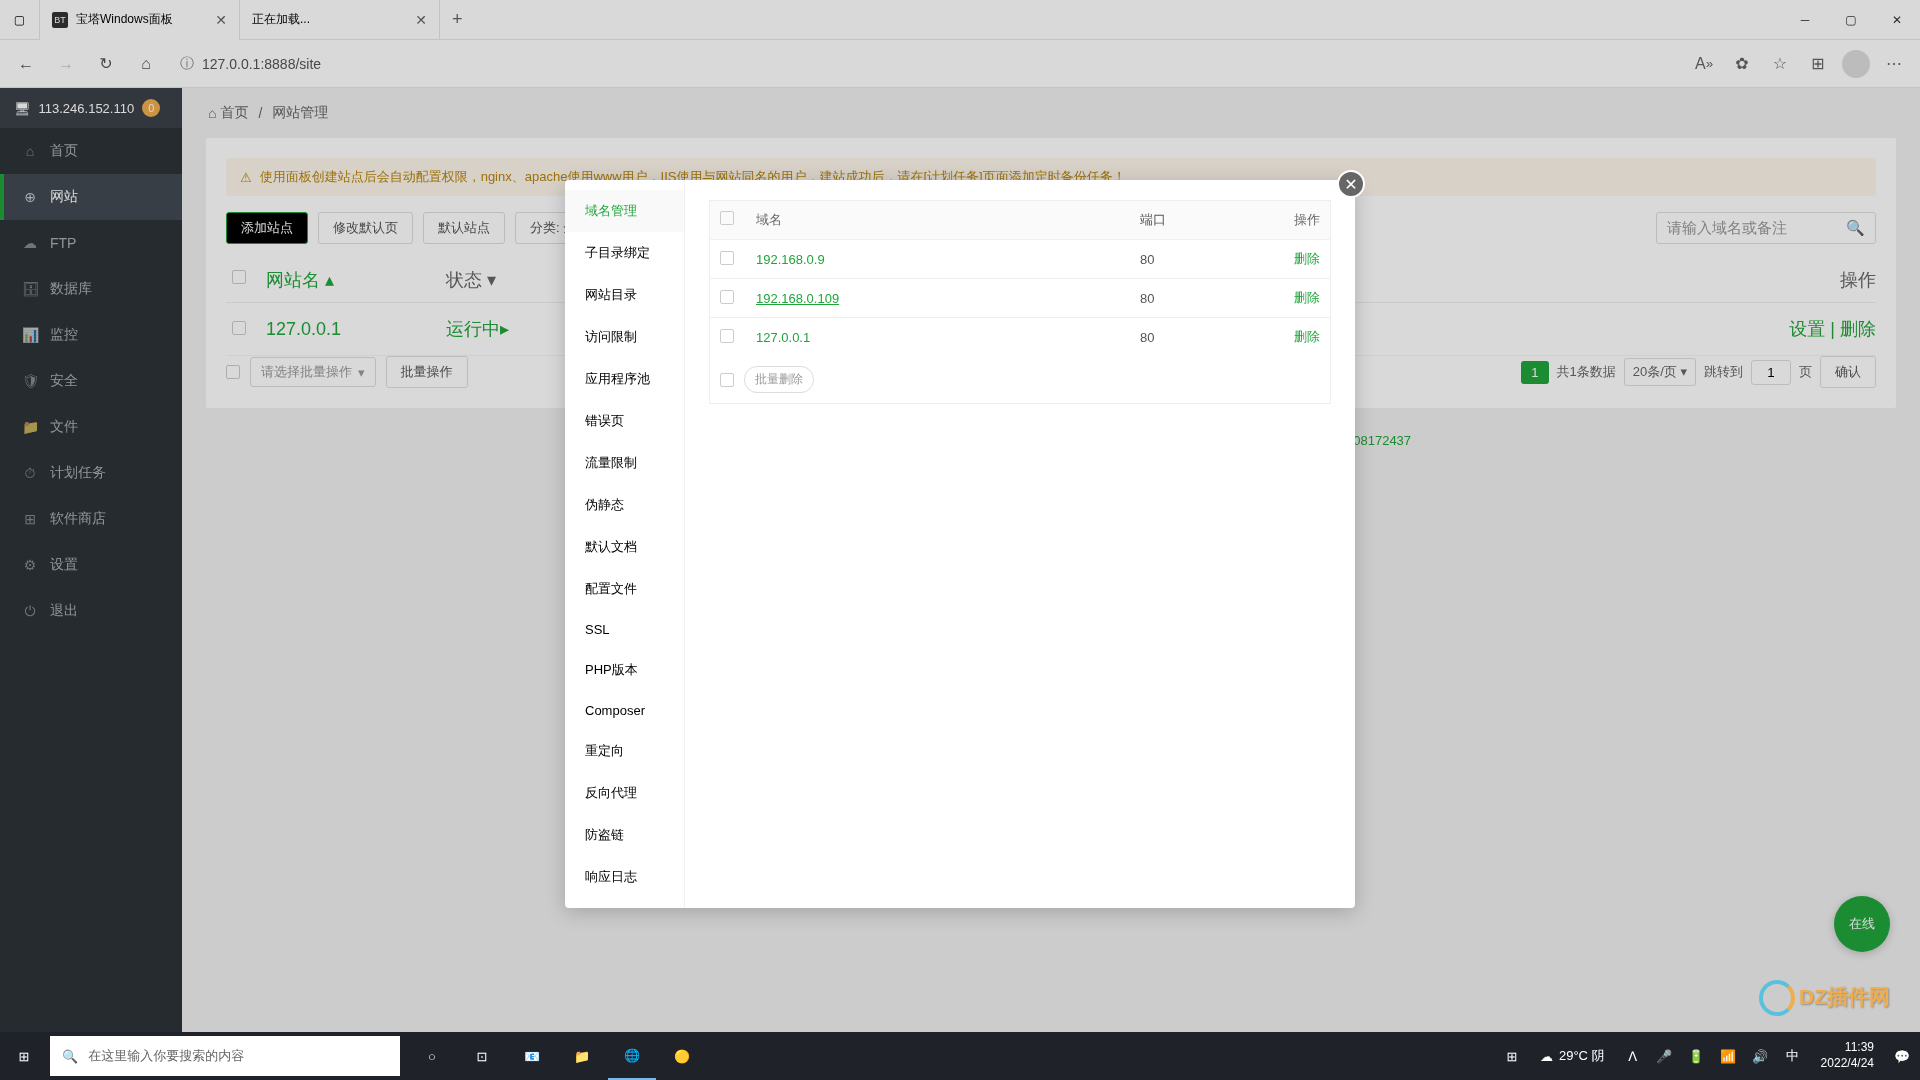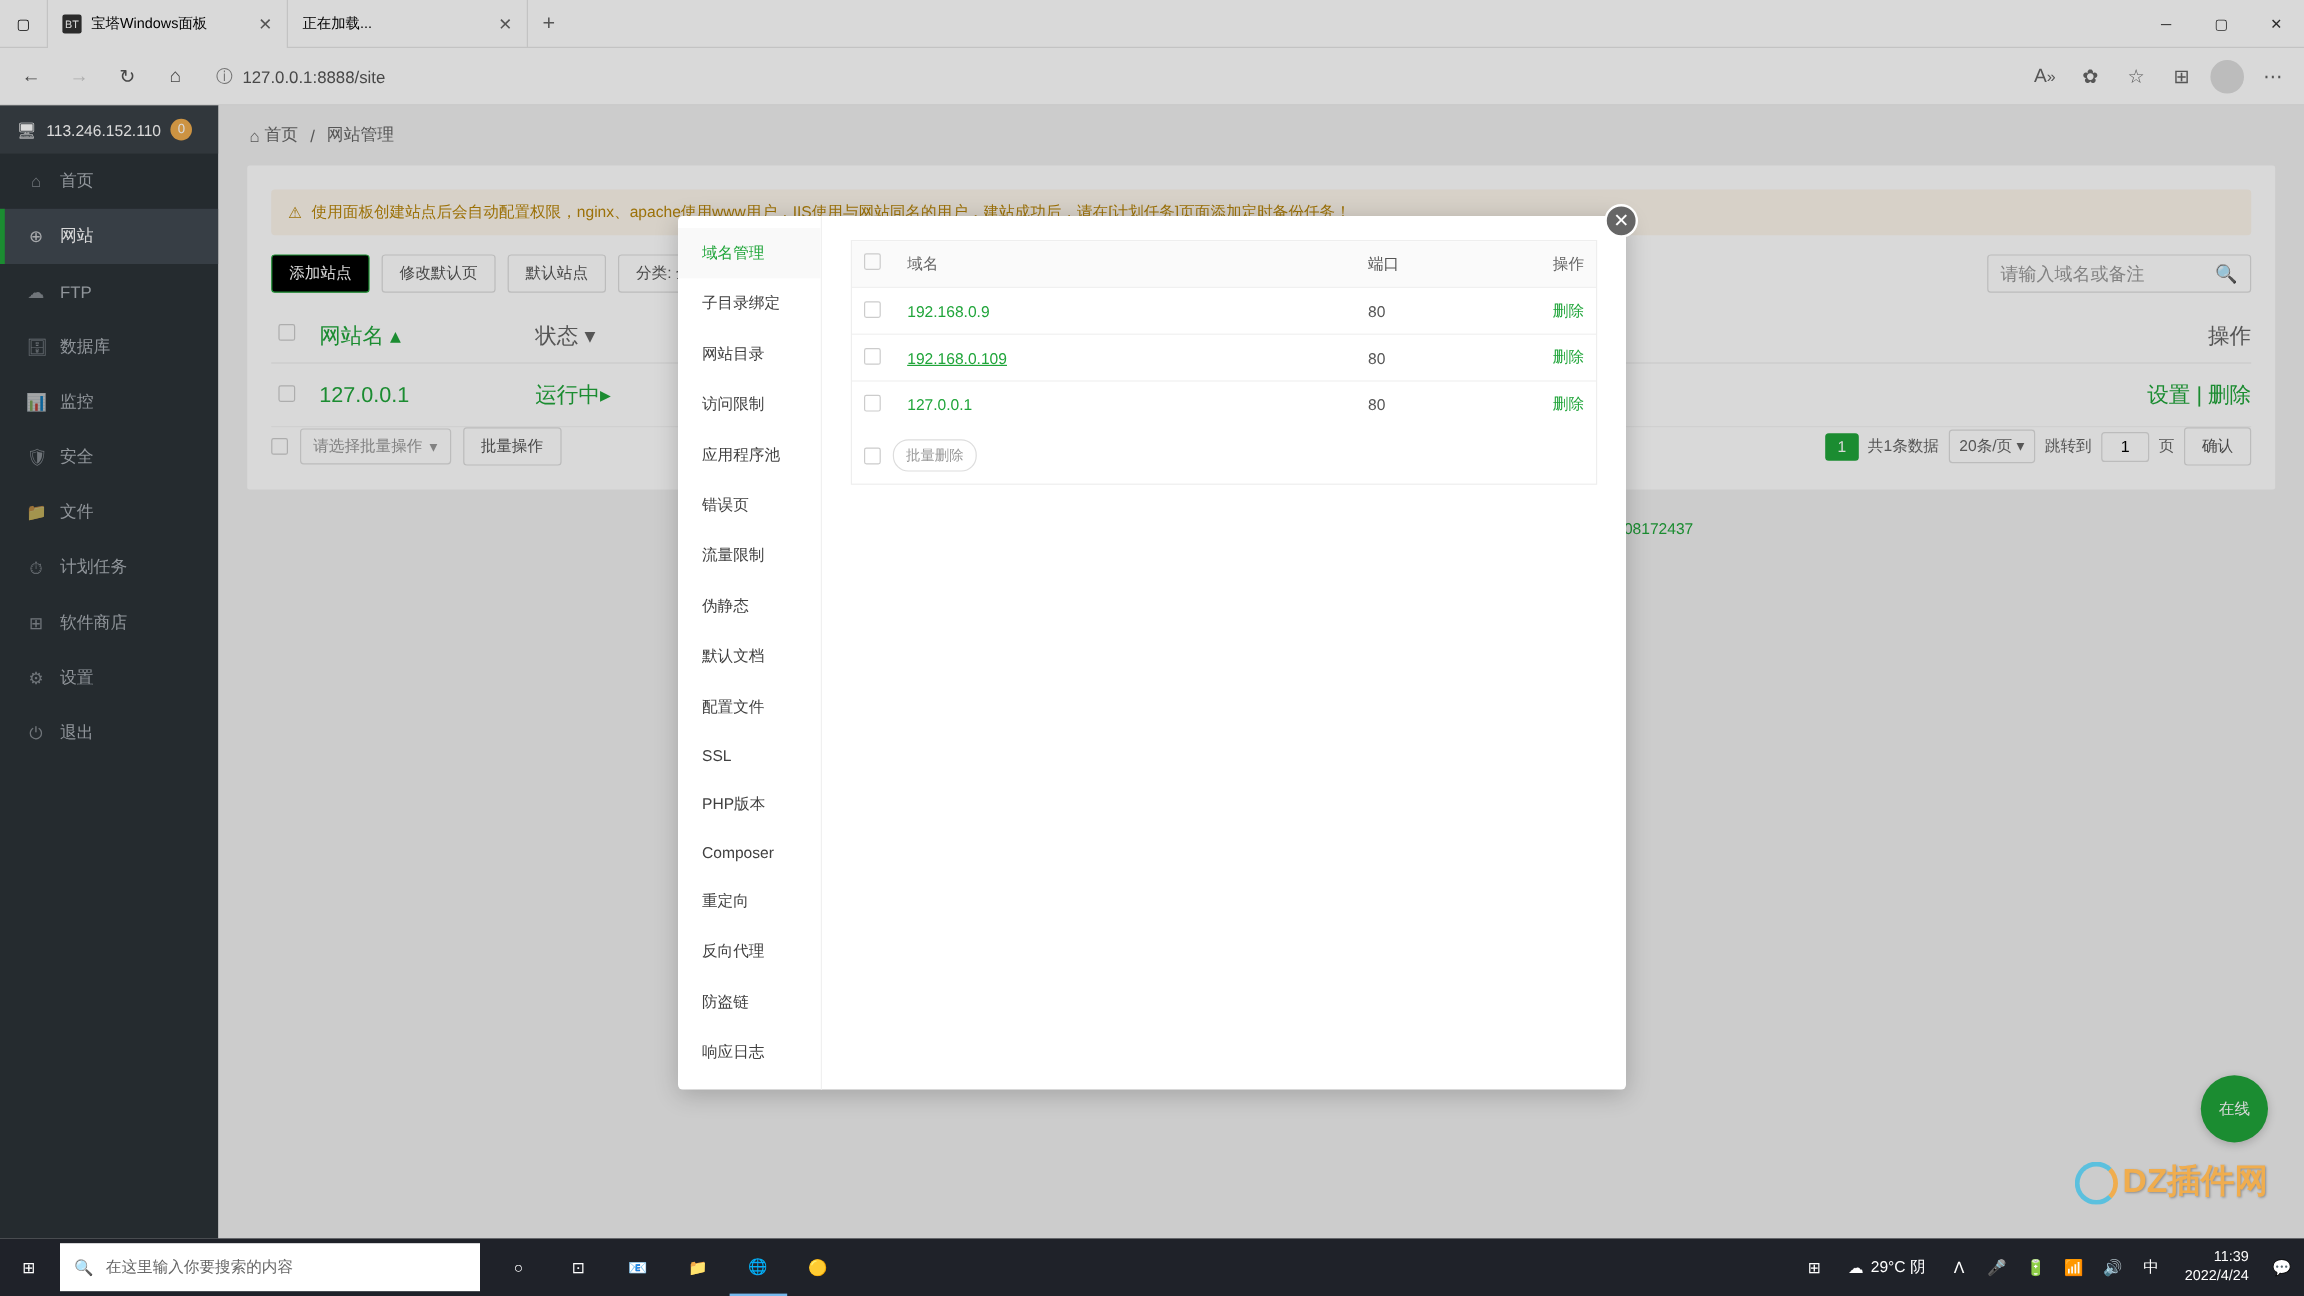--- a/index.html
+++ b/index.html
@@ -55,21 +55,21 @@
 .pg-inp{width:40px;border:1px solid #ddd;padding:4px;text-align:center;border-radius:3px}
 .footer{text-align:center;padding:24px;font-size:13px;color:#999}
 .footer a{color:#20a53a;margin:0 4px}
 .ft-sep{color:#ddd;margin:0 6px}
 .modal-overlay{position:absolute;inset:0;background:rgba(0,0,0,.15);display:flex;align-items:flex-start;justify-content:center;padding-top:180px}
 .modal{width:790px;background:#fff;border-radius:4px;position:relative;box-shadow:0 4px 20px rgba(0,0,0,.2)}
 .modal-close{position:absolute;right:-10px;top:-10px;width:28px;height:28px;border-radius:50%;background:#666;color:#fff;display:flex;align-items:center;justify-content:center;cursor:pointer;font-size:16px;border:2px solid #fff}
 .modal-title{padding:16px 20px;font-size:14px;color:#555;border-bottom:1px solid #f0f0f0}
 .modal-body{display:flex;min-height:680px}
 .modal-nav{width:120px;border-right:1px solid #f0f0f0;padding:10px 0}
-.mn-item{padding:12px 20px;font-size:13px;color:#404040;cursor:pointer}
+.mn-item{padding:12px 20px;font-size:13px;color:#000000;cursor:pointer}
 .mn-item.active{color:#20a53a;background:#f9f9f9}
 .modal-content{flex:1;padding:20px 24px}
 .dm-add-row{display:flex;gap:16px;align-items:flex-start;margin-bottom:20px}
 .dm-textarea{flex:1;height:100px;border:1px solid #ddd;border-radius:3px;padding:10px;font-size:13px;color:#999;resize:none;font-family:inherit}
 .dm-tbl{width:100%;font-size:13px;border:1px solid #eee}
 .dm-head{display:flex;background:#fafafa;padding:10px;color:#666}
 .dm-row{display:flex;padding:10px;border-top:1px solid #f0f0f0;align-items:center}
 .dc-cb{width:36px}
 .dc-domain{flex:1;color:#20a53a}
 .dc-port{width:120px;color:#555}
@@ -82,21 +82,21 @@
 .tb-start{width:48px;height:48px;display:flex;align-items:center;justify-content:center;cursor:pointer}
 .tb-search{width:350px;height:40px;background:#fff;display:flex;align-items:center;padding:0 12px;gap:10px;color:#666;margin-left:2px}
 .tb-icons{display:flex;gap:2px;margin-left:8px}
 .tb-ic{width:48px;height:48px;display:flex;align-items:center;justify-content:center;cursor:pointer}
 .tb-ic.active{border-bottom:2px solid #76b9ed}
 .tb-right{margin-left:auto;display:flex;align-items:center;gap:4px;padding-right:4px}
 .tb-sys{width:28px;height:48px;display:flex;align-items:center;justify-content:center;font-size:13px}
 .tb-weather{display:flex;align-items:center;gap:6px;padding:0 10px;font-size:13px}
 .tb-clock{text-align:right;font-size:12px;padding:0 10px;line-height:1.3}
 .fab{position:absolute;right:30px;bottom:80px;width:56px;height:56px;border-radius:50%;background:#20a53a;color:#fff;display:flex;align-items:center;justify-content:center;font-size:13px;box-shadow:0 2px 8px rgba(0,0,0,.2)}
-.watermark{position:absolute;right:30px;bottom:76px;font-size:28px;font-weight:bold;color:#f0ad4e;text-shadow:1px 1px 2px rgba(0,0,0,.3);z-index:100}
+.watermark{position:absolute;right:30px;bottom:64px;font-size:21px;font-weight:bold;color:#f0ad4e;text-shadow:1px 1px 2px rgba(0,0,0,.3);z-index:100}
 .wm-icon{display:inline-block;width:36px;height:36px;border:4px solid #5bc0de;border-radius:50%;border-right-color:#f0ad4e;vertical-align:middle;margin-right:4px}
 </style>
 </head>
 <body>
 
 <div class="titlebar">
   <div class="tab" style="min-width:40px;justify-content:center">▢</div>
   <div class="tab active">
     <span class="tab-icon">BT</span>
     <span>宝塔Windows面板</span>

